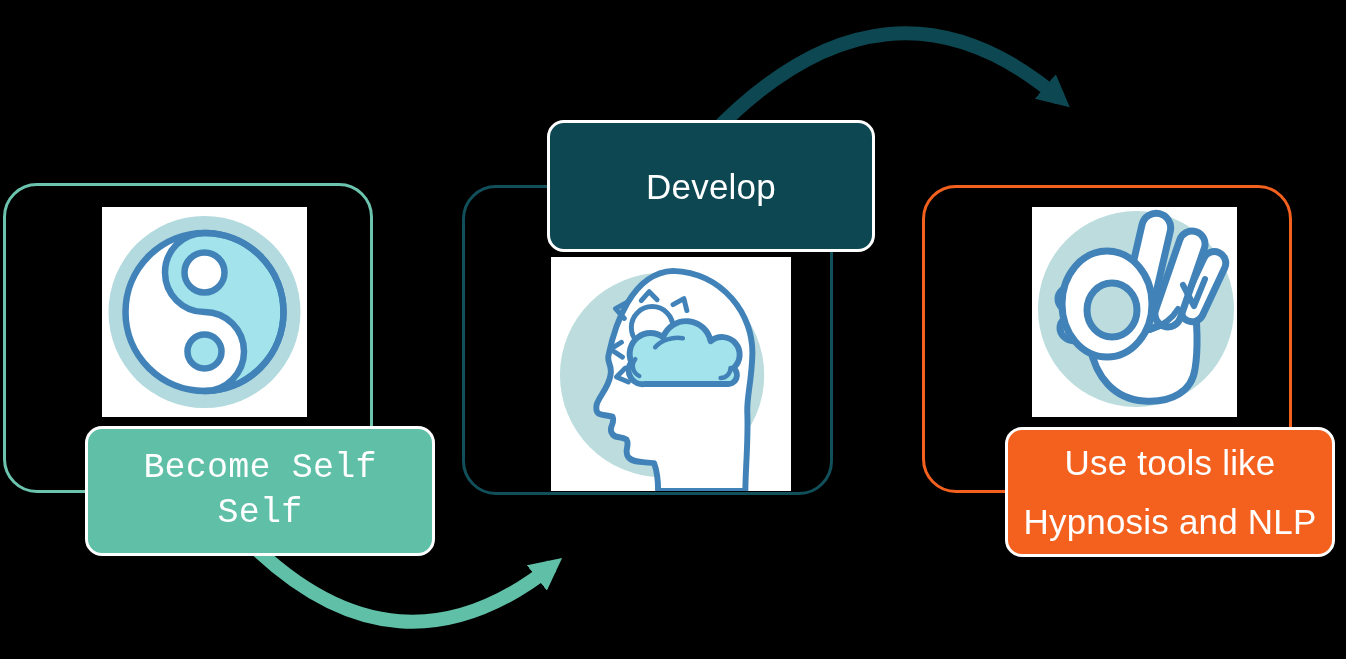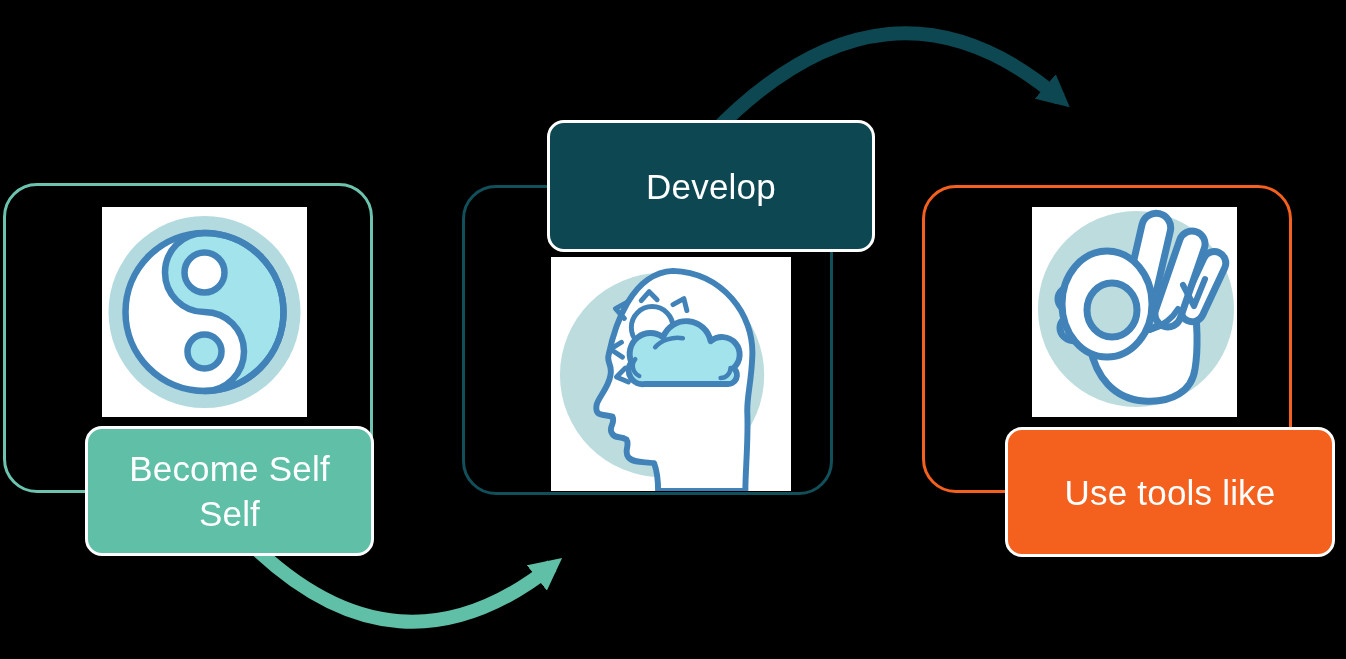--- a/index.html
+++ b/index.html
@@ -26,21 +26,21 @@
   .tile-3{left:1032px;top:207px;width:205px;height:210px;}
   .icon-tile svg{display:block;width:100%;height:100%;}
 
   .label{
     position:absolute;z-index:4;box-sizing:border-box;
     border:3px solid #fff;border-radius:17px;
     display:flex;flex-direction:column;align-items:center;justify-content:center;
     color:var(--label_text);font-size:35px;line-height:45px;text-align:center;
     letter-spacing:0.2px;
   }
-  .label-1{left:85px;top:426px;width:289px;height:130px;background:var(--teal);}
+  .label-1{left:85px;top:426px;width:350px;height:130px;background:var(--teal);font-family:Liberation Mono, monospace;}
   .label-2{left:547px;top:120px;width:328px;height:132px;background:var(--dark_teal);}
   .label-3{left:1005px;top:427px;width:330px;height:130px;background:var(--orange);gap:14px;}
   .label span{display:block;}
 
   .ib{stroke:var(--icon_blue);fill:none;stroke-linecap:round;stroke-linejoin:round;}
   .ib-fill-white{fill:#fff;stroke:var(--icon_blue);stroke-linecap:round;stroke-linejoin:round;}
   .ib-fill-cyan{fill:var(--icon_cyan);stroke:var(--icon_blue);stroke-linecap:round;stroke-linejoin:round;}
   .ib-fill-circle{fill:var(--icon_circle);stroke:var(--icon_blue);}
 </style>
 </head>
@@ -116,15 +116,16 @@
       <path class="ib" stroke-width="6" d="M 151 78 L 162 99 L 173 72"></path>
       <ellipse class="ib-fill-white" stroke-width="7" cx="41" cy="92" rx="15" ry="13"></ellipse>
       <ellipse class="ib-fill-white" stroke-width="7" cx="43" cy="121" rx="15" ry="13"></ellipse>
       <ellipse class="ib-fill-white" stroke-width="7" cx="75" cy="97" rx="45" ry="53"></ellipse>
       <ellipse class="ib-fill-circle" stroke-width="7" cx="80" cy="103" rx="25" ry="27"></ellipse>
       <path class="ib" stroke-width="6" d="M 118 123 C 130 119 140 112 146 102"></path>
     </svg>
   </div>
   <div class="label label-3">
     <span>Use tools like</span>
+    <span>Hypnosis and NLP</span>
   </div>
 
 </div>
 
 </body></html>

